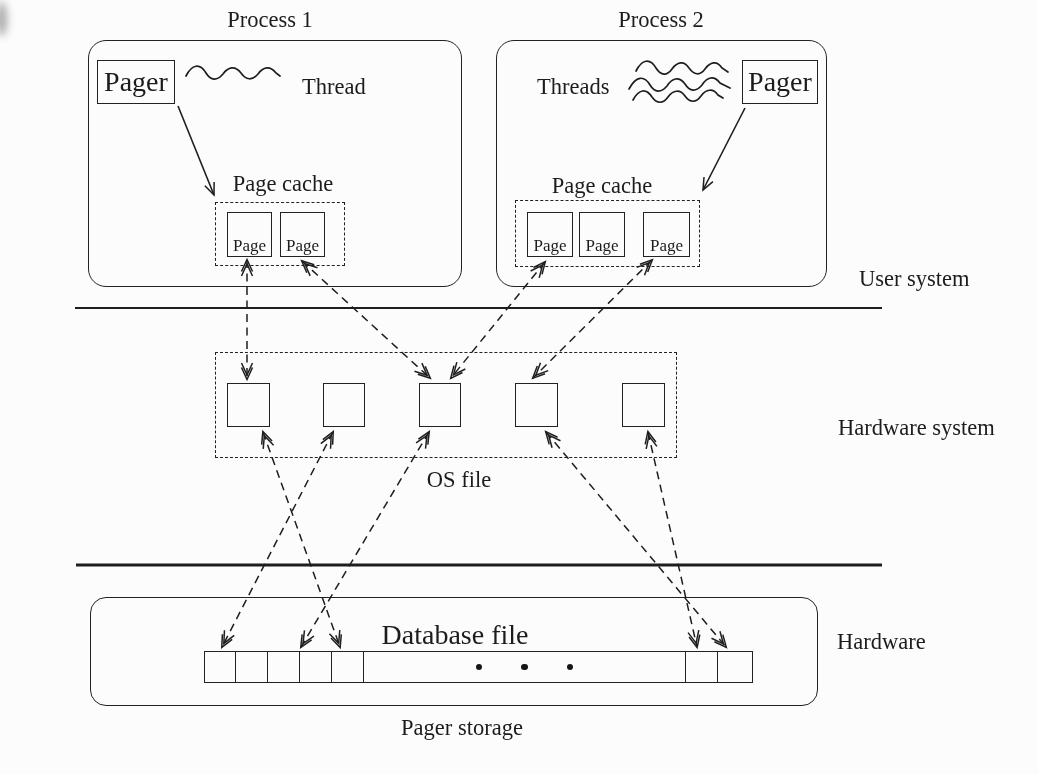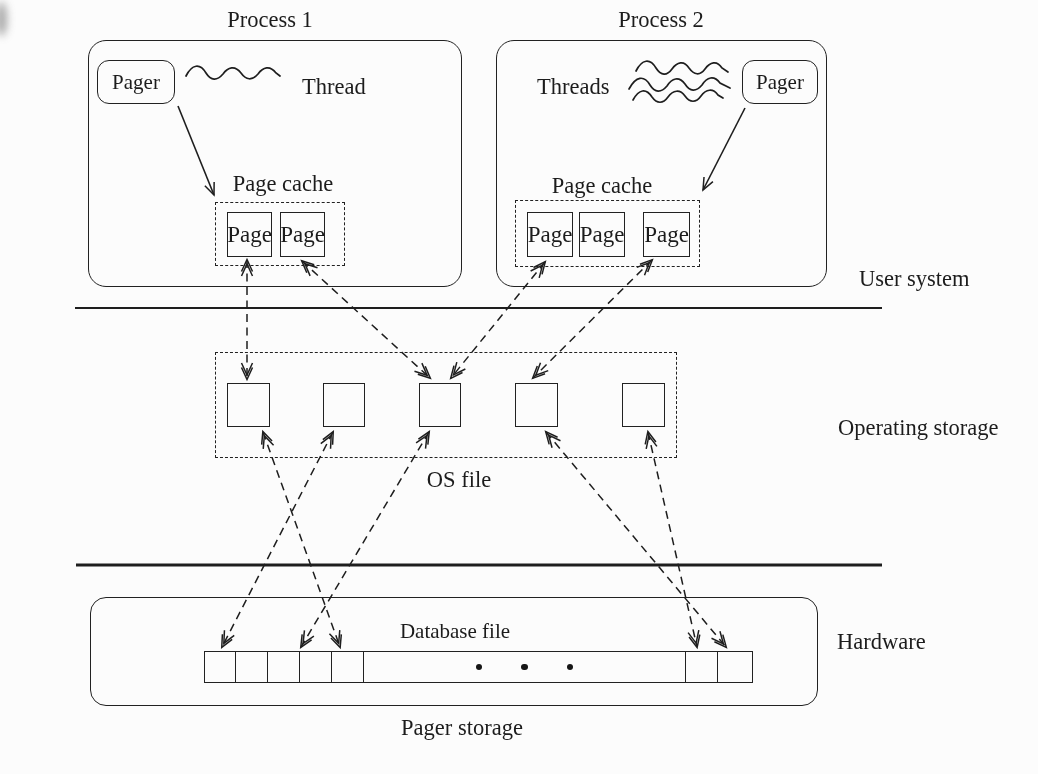--- a/index.html
+++ b/index.html
@@ -9,22 +9,22 @@
     font-family:"Liberation Serif", serif; color:#1c1c1c;
   }
   .box { position:absolute; box-sizing:border-box; border:1.6px solid #222; background:transparent; }
   .round { border-radius:18px; border-width:1.9px; }
   .dashedbox { border:1.6px dashed #222; }
   .osslot { border-width:1.9px; }
   .flexc { display:flex; align-items:center; justify-content:center; }
   .label { position:absolute; white-space:nowrap; line-height:1.15; }
   .ctr { transform:translateX(-50%); }
   .fs22 { font-size:22.5px; }
-  .fs21 { font-size:21px;border-radius:12px; }
-  .fs17 { font-size:23px; }
+  .fs21 { font-size:28px; }
+  .fs17 { font-size:17px;align-items:flex-end; }
   .strip { position:absolute; left:204px; top:651px; width:549px; height:32px;
            border:1.5px solid #222; display:flex; box-sizing:border-box; }
   .cell { height:100%; border-right:1.5px solid #222; box-sizing:border-box; flex:0 0 auto; }
   .cell.last { border-right:none; flex:1 1 auto; }
   .cell.long { display:flex; align-items:center; justify-content:center; gap:39px; }
   .dot { width:6.5px; height:6.5px; border-radius:50%; background:#161616; }
   .smudge { position:absolute; left:-4px; top:2px; width:11px; height:34px;
             background:#8a8a8a; border-radius:50%; filter:blur(4px); opacity:.75; }
   svg.overlay { position:absolute; left:0; top:0; pointer-events:none; }
   .ink { stroke:#1e1e1e; fill:none; }
@@ -93,21 +93,21 @@
       <span class="dot"></span>
       <span class="dot"></span>
       <span class="dot"></span>
     </div>
     <div class="cell" style="width:32px;"></div>
     <div class="cell last"></div>
   </div>
   <div class="label ctr fs22" style="left:462px; top:715px;">Pager storage</div>
 
   <div class="label fs22" style="left:859px; top:266px;">User system</div>
-  <div class="label fs22" style="left:838px; top:415px;">Operating storage</div>
+  <div class="label fs22" style="left:838px; top:415px;">Hardware system</div>
   <div class="label fs22" style="left:837px; top:629px;">Hardware</div>
 
   <svg class="overlay" width="1038" height="774" viewBox="0 0 1038 774">
     <defs>
       <marker id="m-darr" markerUnits="userSpaceOnUse" markerWidth="24" markerHeight="16" viewBox="-19 -8 21 16" refX="-0.5" refY="0" orient="auto-start-reverse">
         <path d="M-12,-5.5 L0,0 L-12,5.5 M-16.5,-5.5 L-4.5,0 L-16.5,5.5" fill="none" stroke="#1e1e1e" stroke-width="1.5"></path>
       </marker>
       <marker id="m-sarr" markerUnits="userSpaceOnUse" markerWidth="20" markerHeight="16" viewBox="-16 -8 18 16" refX="0" refY="0" orient="auto">
         <path d="M-12,-5 L0,0 L-12,5" fill="none" stroke="#1e1e1e" stroke-width="1.5"></path>
       </marker>

